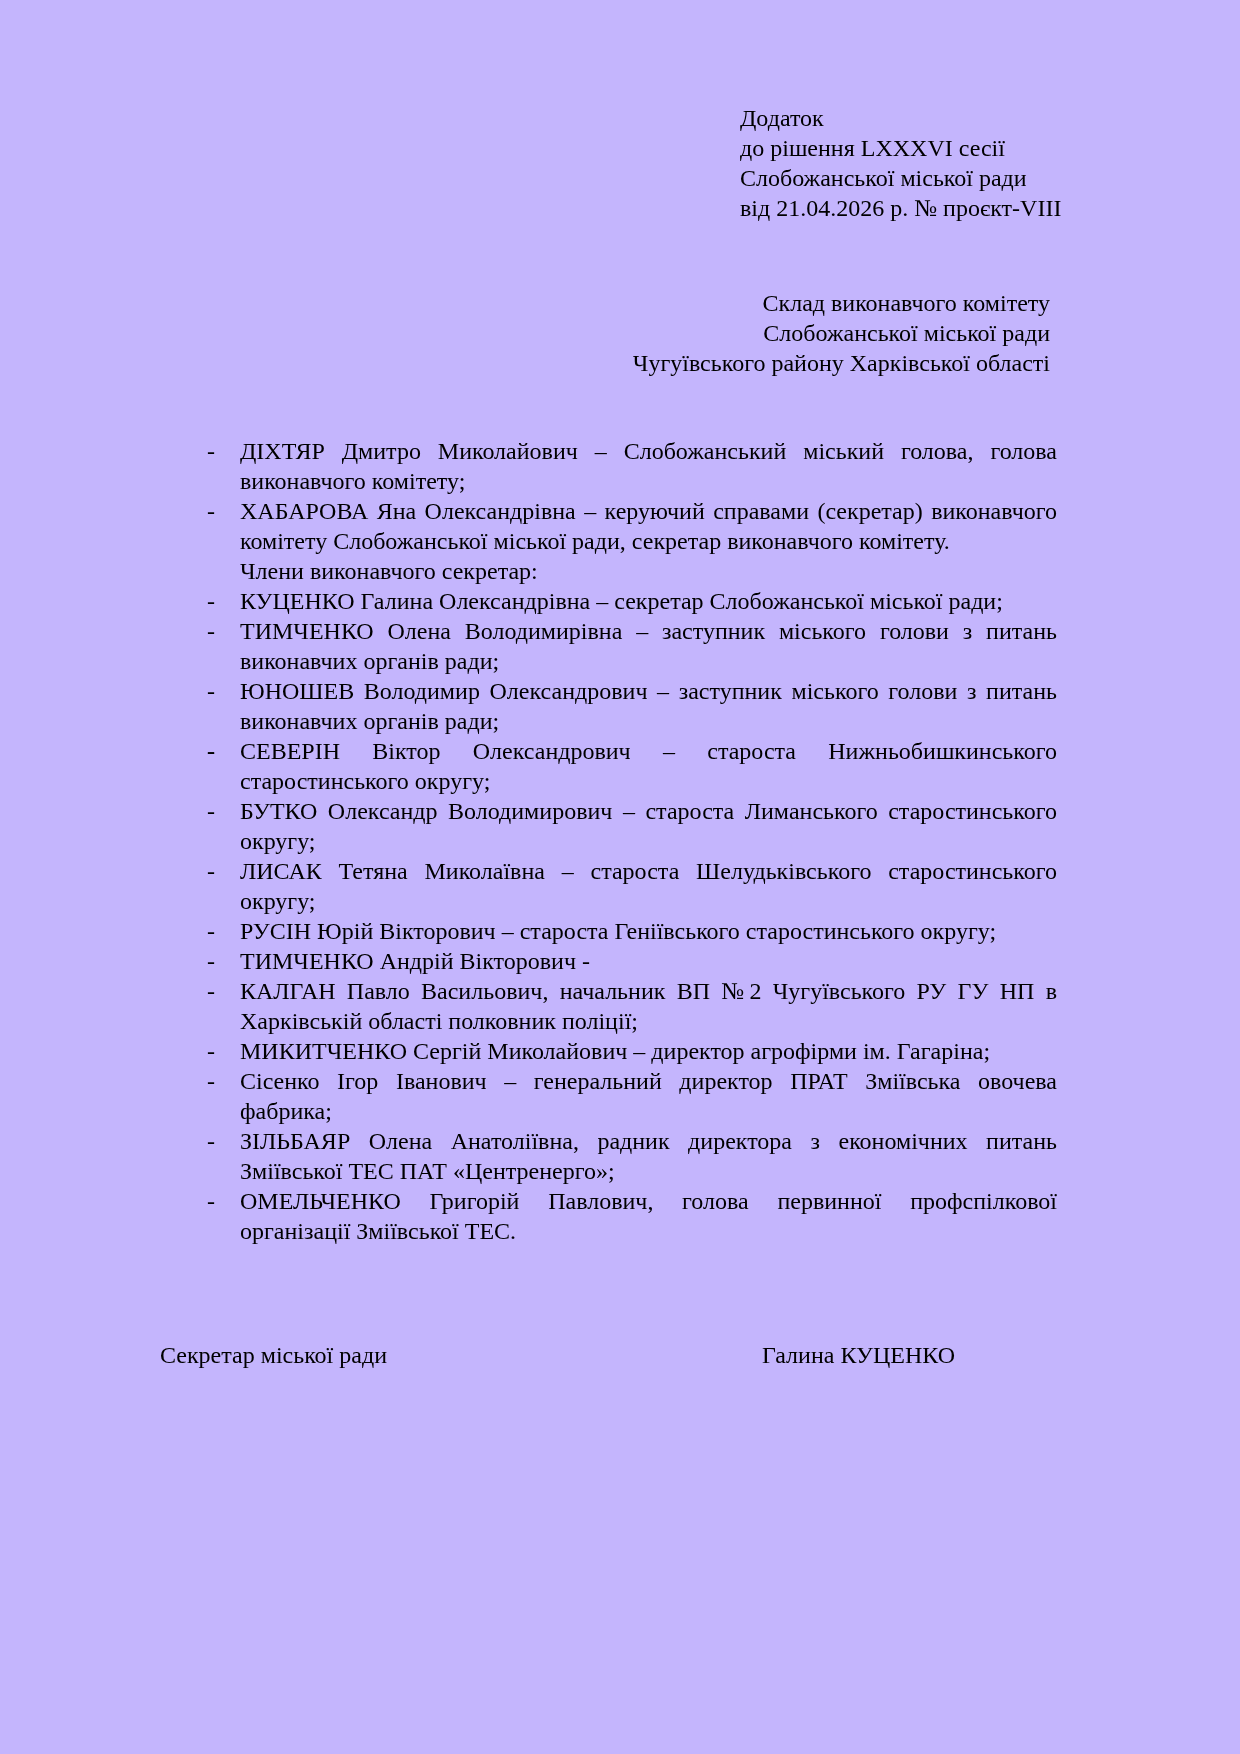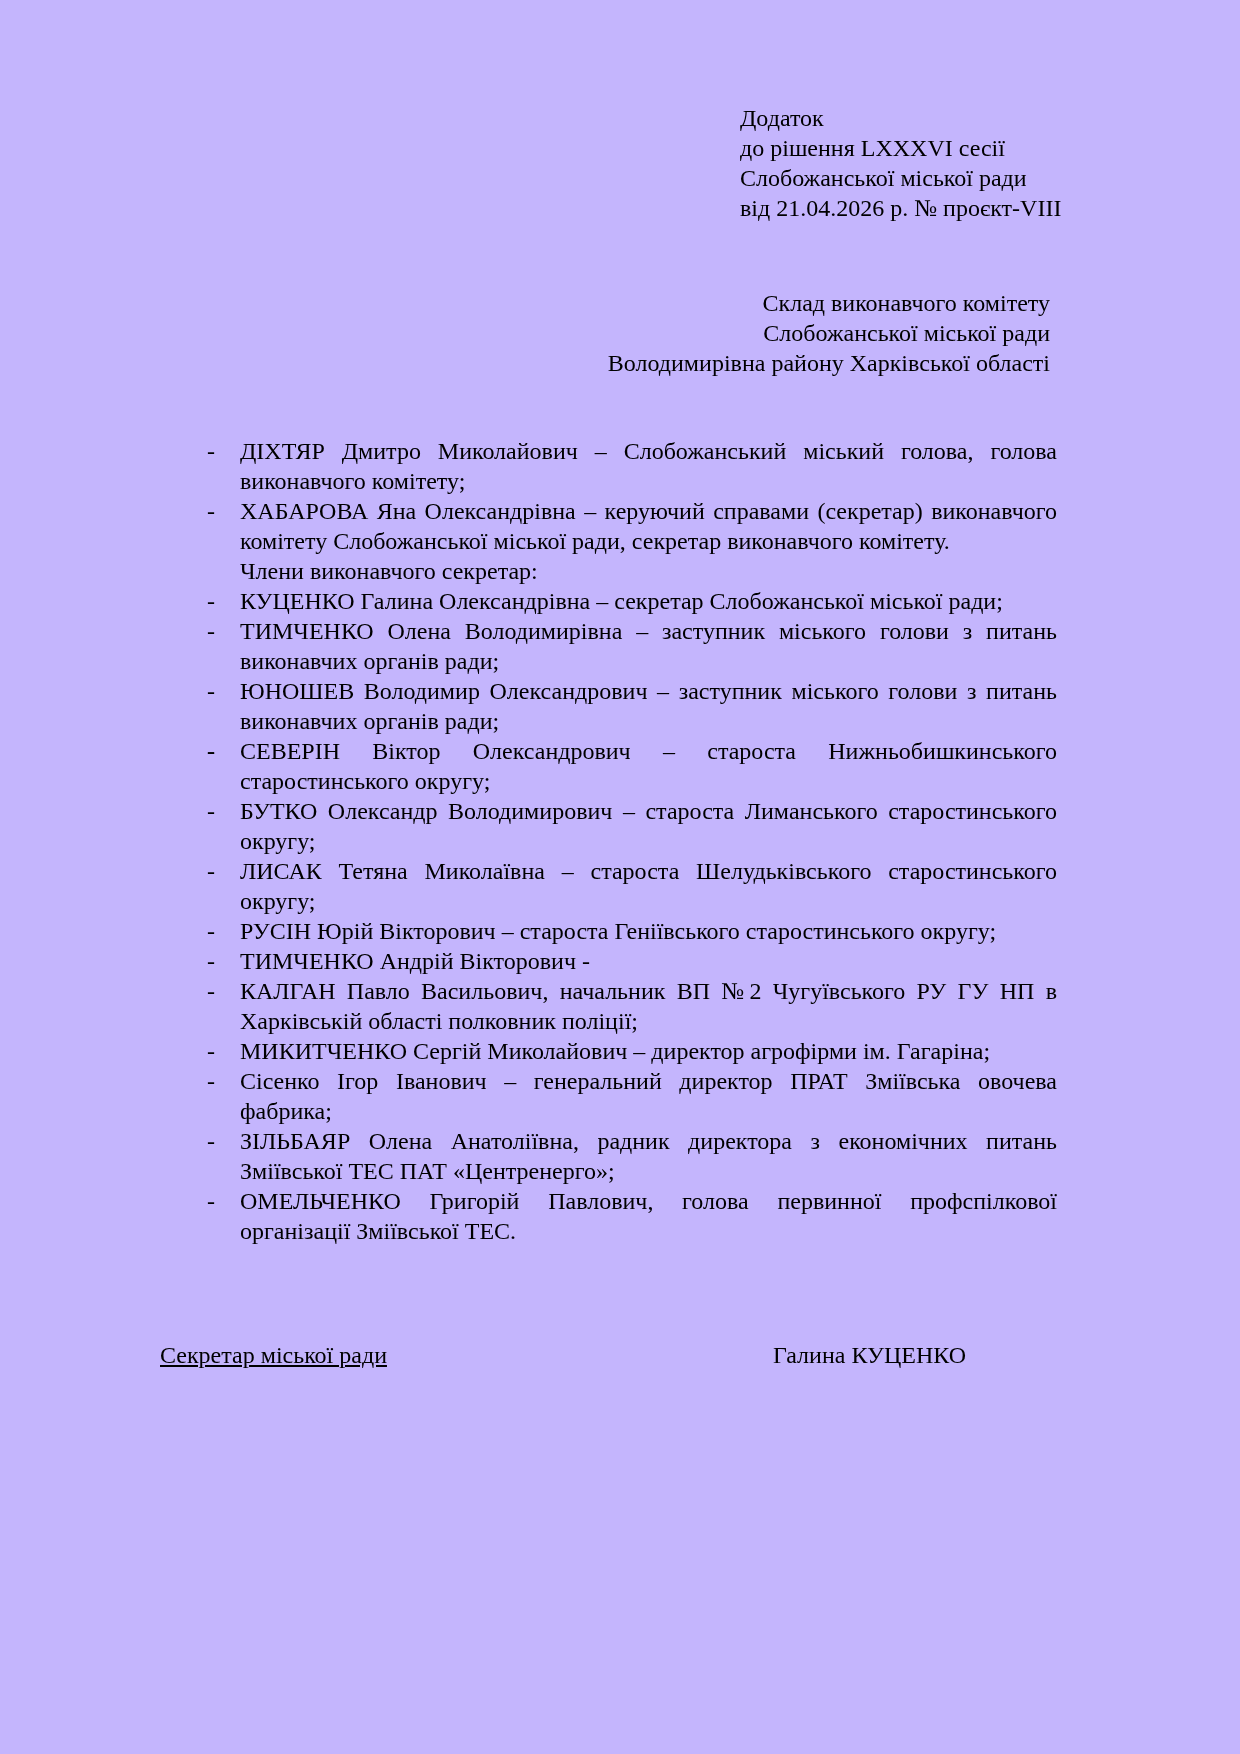--- a/index.html
+++ b/index.html
@@ -43,44 +43,43 @@
   }
   .item .marker {
     position: absolute;
     left: 2px;
     top: 0;
   }
   .signature-left {
     position: absolute;
     left: 160px;
     top: 1340px;
-    text-decoration: underline;
   }
   .signature-right {
     position: absolute;
-    right: 274px;
+    right: 285px;
     top: 1340px;
   }
 </style>
 </head>
 <body>
 
 <div class="page">
 
   <div class="header-block">
     <div>Додаток</div>
     <div>до рішення LXXXVI сесії</div>
     <div>Слобожанської міської ради</div>
     <div>від 21.04.2026 р. № проєкт-VIII</div>
   </div>
 
   <div class="title-block">
     <div>Склад виконавчого комітету</div>
     <div>Слобожанської міської ради</div>
-    <div>Володимирівна району Харківської області</div>
+    <div>Чугуївського району Харківської області</div>
   </div>
 
   <div class="member-list" id="member-list">
   <div class="item">
     <span class="marker">-</span>
     <span class="text">ДІХТЯР Дмитро Миколайович – Слобожанський міський голова, голова виконавчого комітету;</span>
   </div>
 
   <div class="item">
     <span class="marker">-</span>

